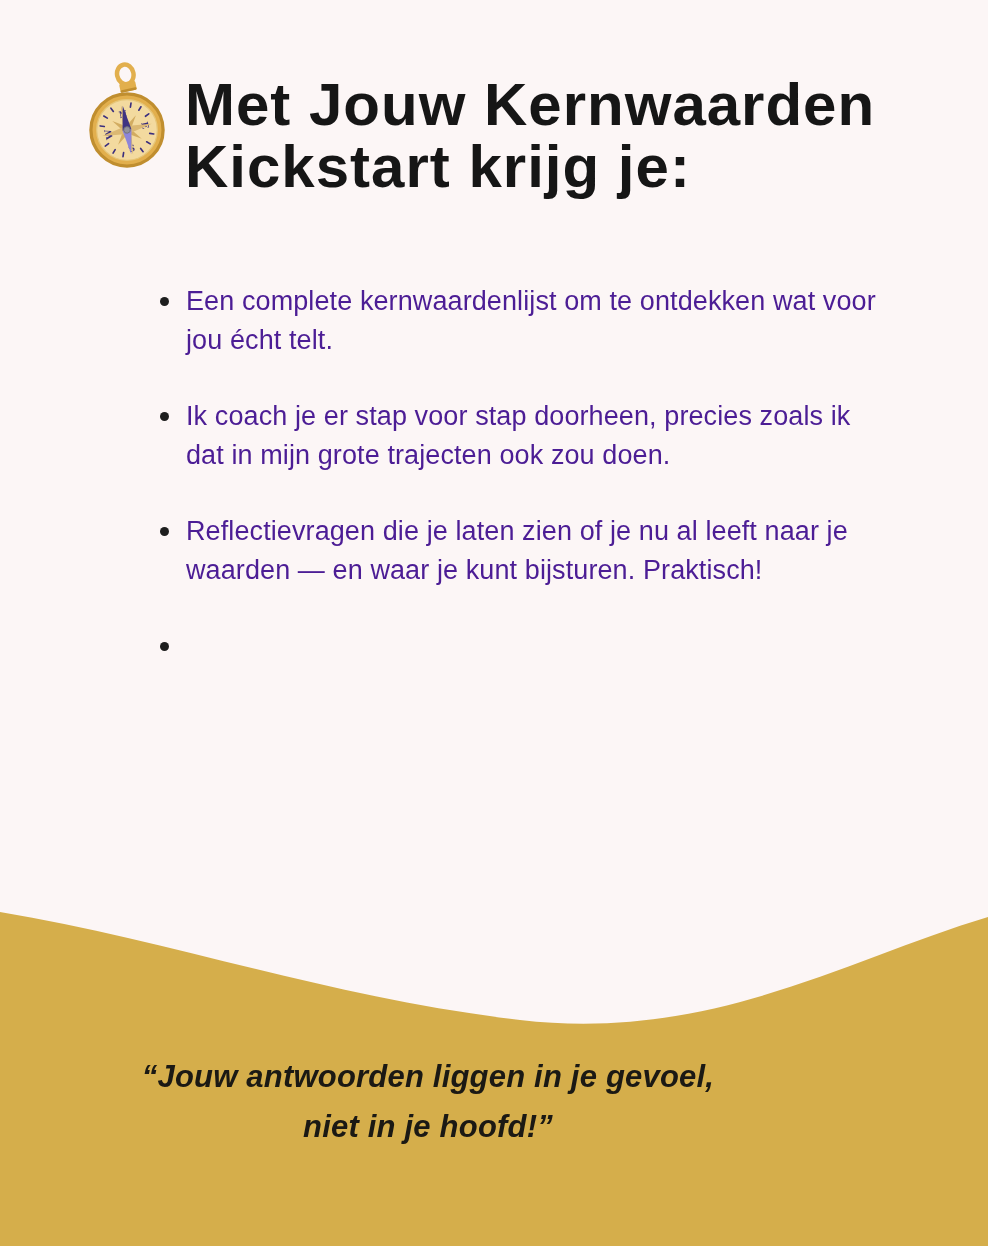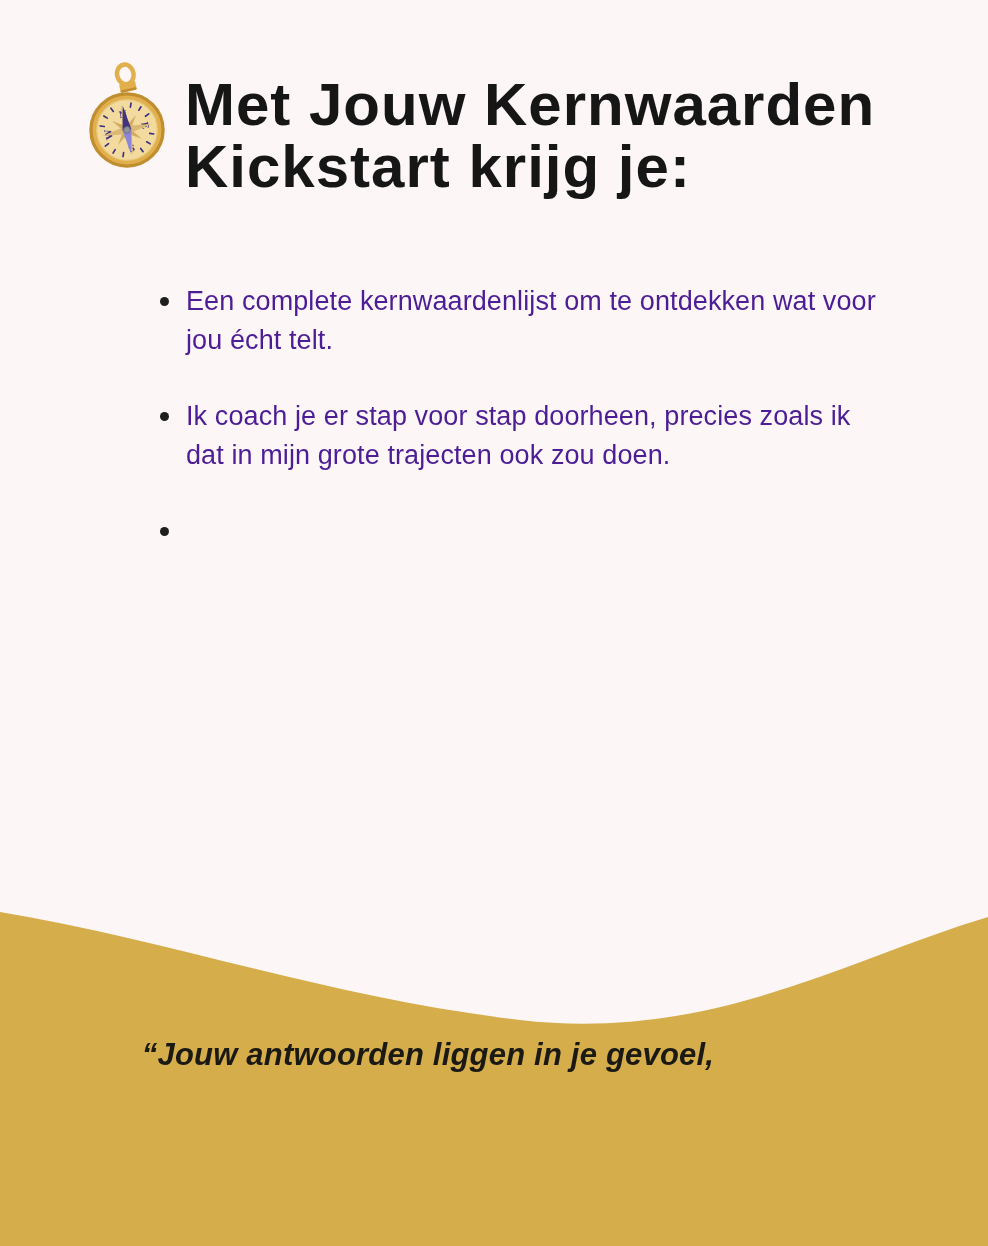--- a/index.html
+++ b/index.html
@@ -60,21 +60,21 @@
     position: absolute;
     left: 0;
     top: 880px;
     width: 988px;
     height: 366px;
     display: block;
   }
   .quote {
     position: absolute;
     left: 0;
-    top: 1030px;
+    top: 1052px;
     width: 856px;
     text-align: center;
     font-size: 31px;
     line-height: 50px;
     font-weight: 700;
     font-style: italic;
     letter-spacing: 0.2px;
     color: #1B1914;
   }
   .compass text {
@@ -145,22 +145,27 @@
   <li>
     <span class="dot"></span>
     <span>Een complete kernwaardenlijst om te ontdekken wat voor jou écht telt.</span>
   </li>
   <li>
     <span class="dot"></span>
     <span>Ik coach je er stap voor stap doorheen, precies zoals ik dat in mijn grote trajecten ook zou doen.</span>
   </li>
   <li>
     <span class="dot"></span>
+    <span>Reflectievragen die je laten zien of je nu al leeft naar je waarden — en waar je kunt bijsturen. Praktisch!</span>
+  </li>
+  <li>
+    <span class="dot"></span>
   </li>
 </ul>
 
 <svg class="wave" viewBox="0 0 988 366" preserveAspectRatio="none" aria-hidden="true">
   <path d="M0 32 C 170 60, 330 118, 520 140 C 710 162, 845 80, 988 37 L988 366 L0 366 Z" fill="#D5AE4B"></path>
 </svg>
 
 <div class="quote">
   <span style="display:block">“Jouw antwoorden liggen in je gevoel,</span>
+  <span style="display:block">niet in je hoofd!”</span>
 </div>
 
 </body></html>

